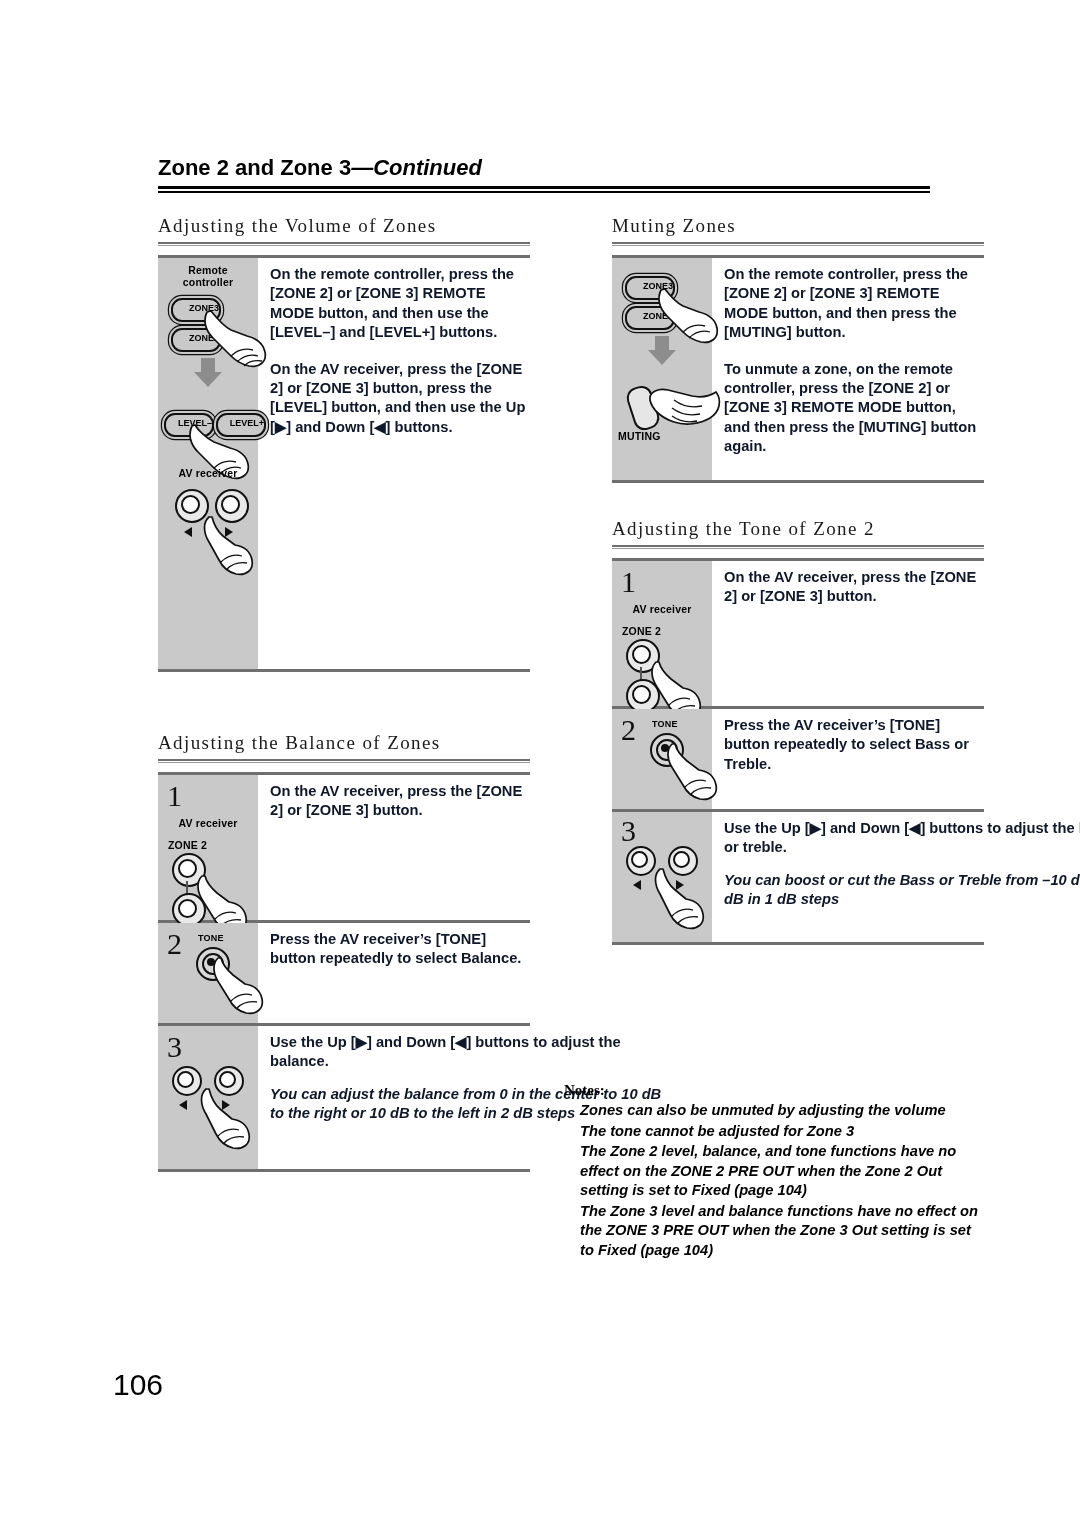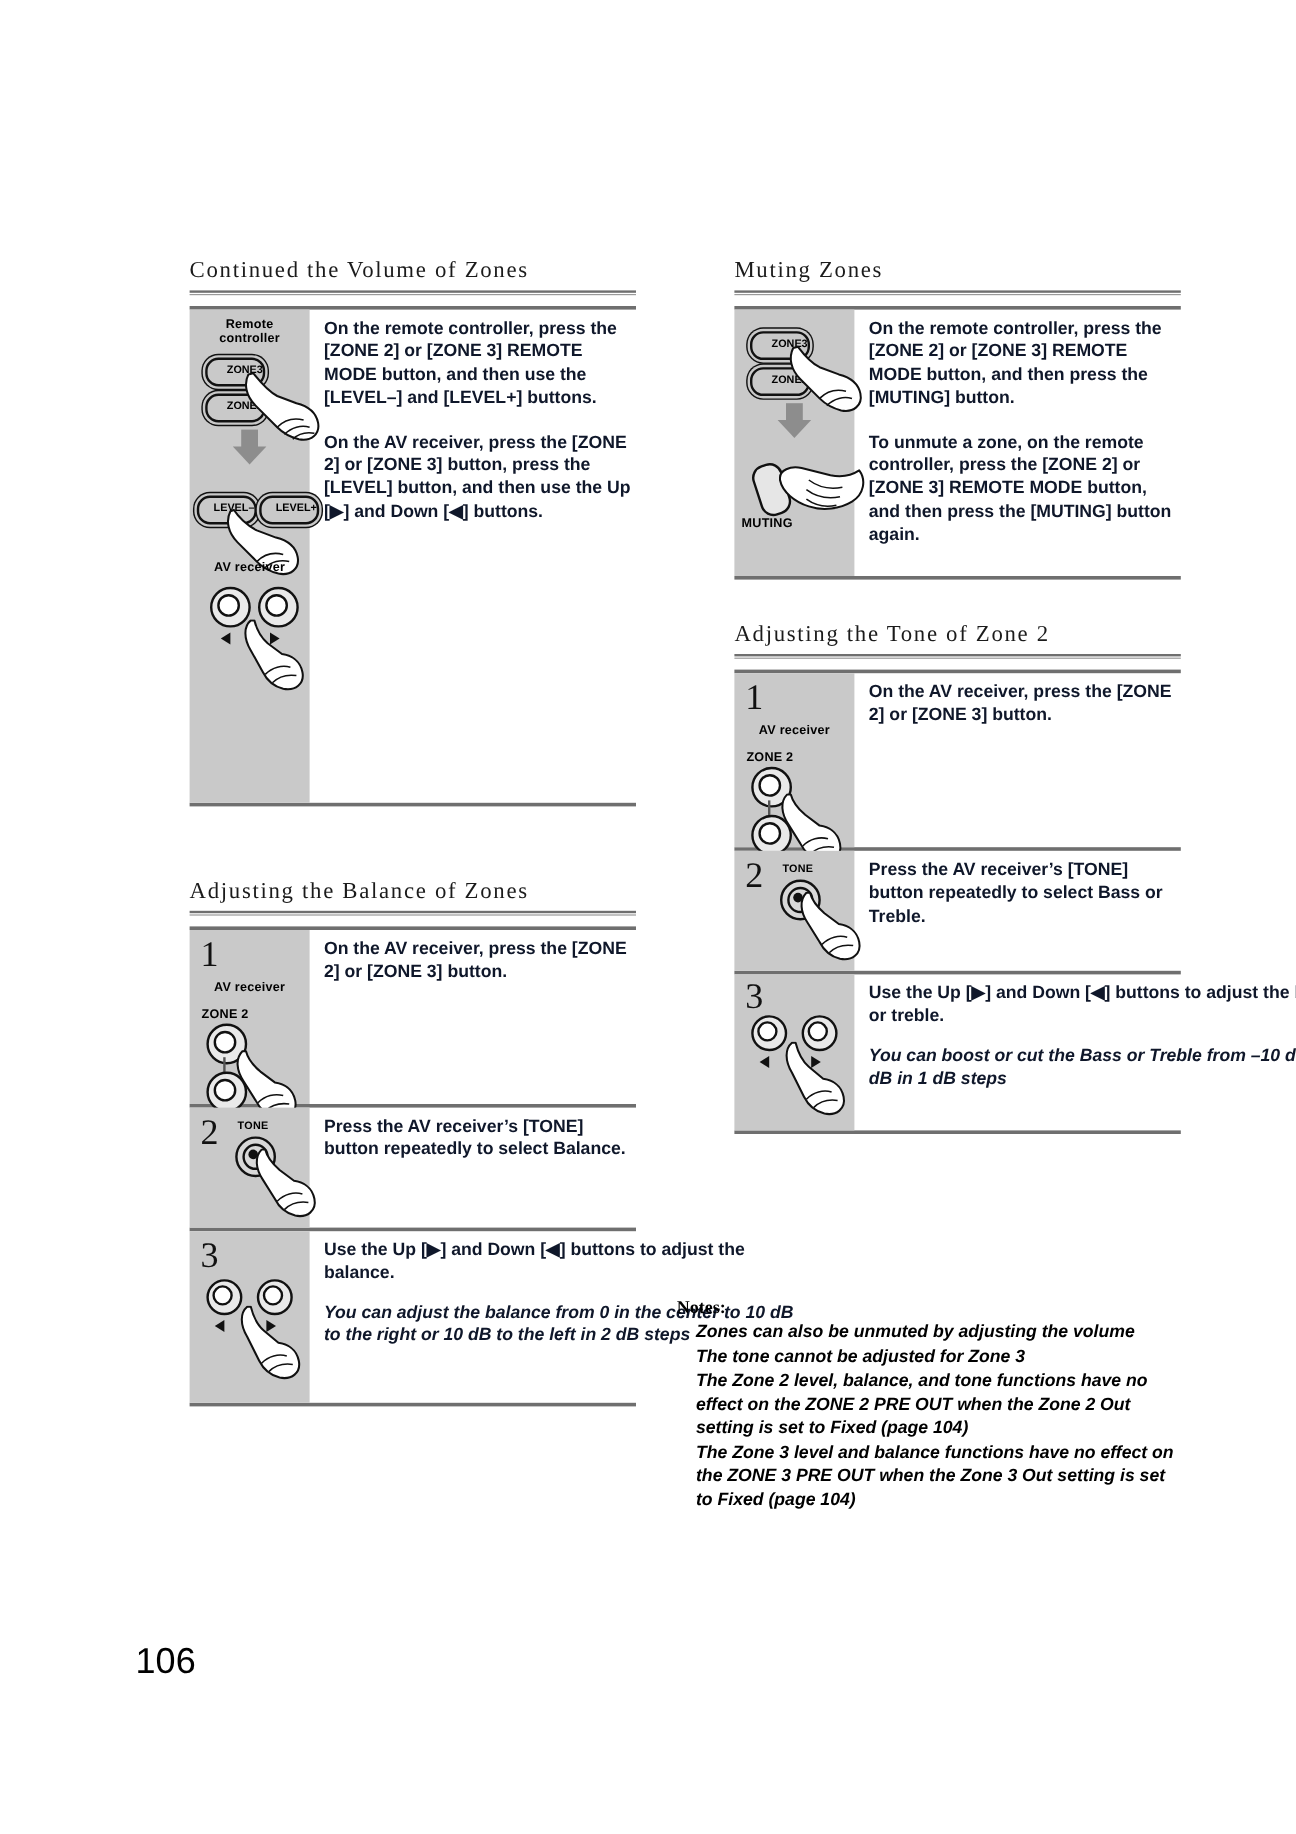--- a/index.html
+++ b/index.html
@@ -95,24 +95,29 @@
   .notes li{font-size:14.7px;font-weight:bold;font-style:italic;line-height:1.33;color:#000;margin-bottom:1px;}
 
   
   .folio{position:absolute;left:113px;top:1368px;font-size:30px;color:#000;letter-spacing:0px;}
 </style>
 </head>
 <body>
 
 <div class="page">
 
+  <div class="runhead">
+    <div class="title"><span>Zone 2 and Zone 3</span><span class="cont">—Continued</span></div>
+    <div class="rule1"></div>
+    <div class="rule2"></div>
+  </div>
 
   <div class="col col-left">
 
-    <div class="subhead">Continued the Volume of Zones</div>
+    <div class="subhead">Adjusting the Volume of Zones</div>
     <div class="subhead-rule"></div>
     <div class="subhead-rule2"></div>
 
     <div class="proc">
       <div class="toprule"></div>
       <div class="prow">
         <div class="gfx" style="height:411px">
           <div class="lbl" style="left:0;right:0;top:6px">
             <span>Remote</span><br>
             <span>controller</span>

